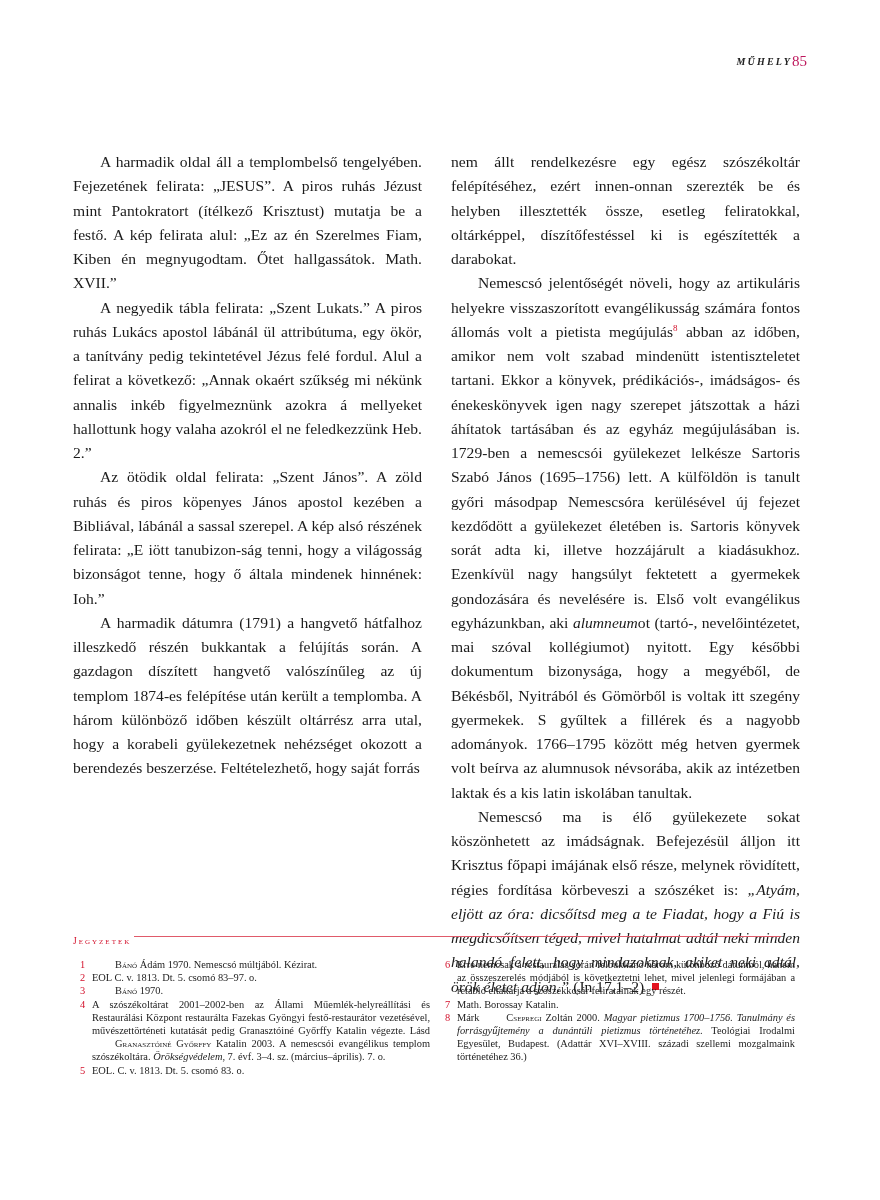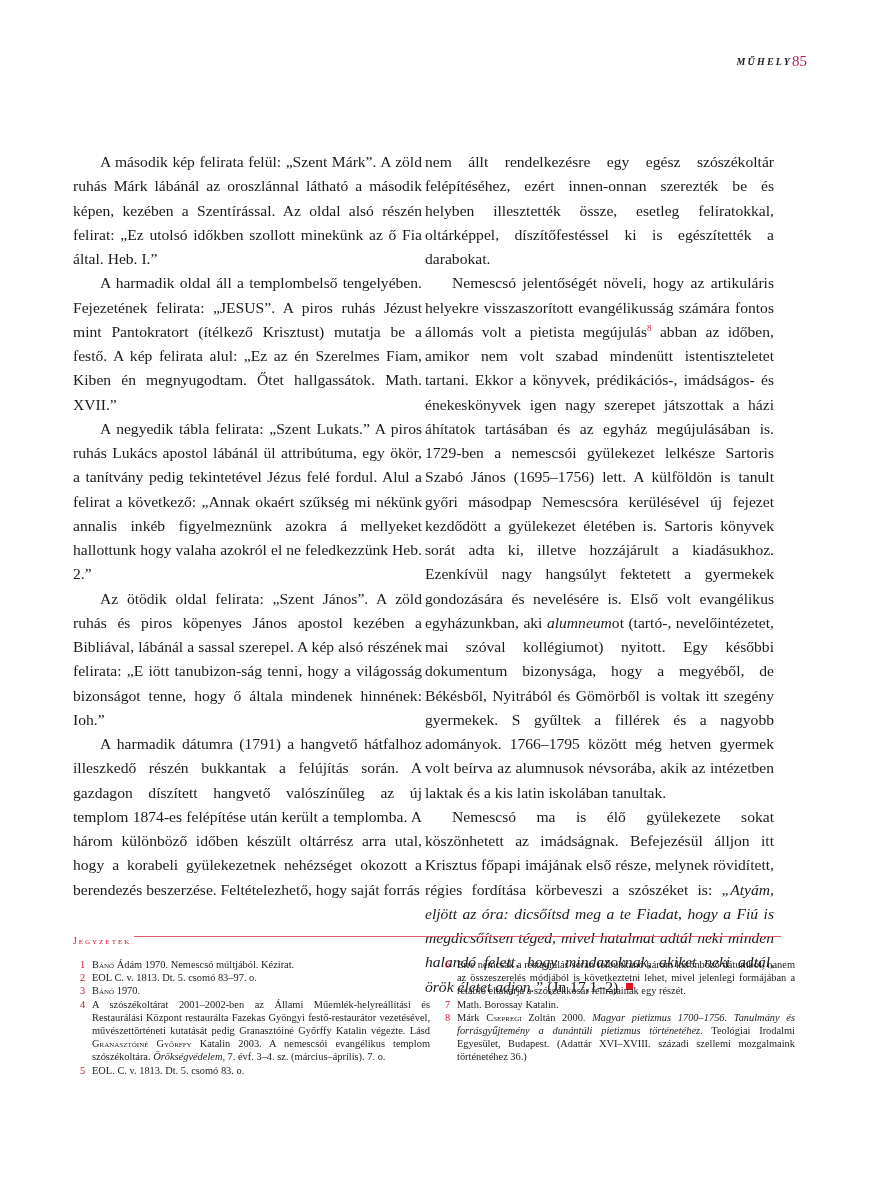--- a/index.html
+++ b/index.html
@@ -6,49 +6,48 @@
   body { width: 880px; height: 1200px; position: relative; overflow: hidden;
          font-family: "DejaVu Serif", "Liberation Serif", serif; color: #1a1a1a; }
   .running-head { position: absolute; top: 53px; right: 73px; display: flex; align-items: center; gap: 0; }
   .section-name { font-style: italic; font-weight: bold; font-size: 10px; letter-spacing: 2.2px;
                   font-family: "Liberation Serif", serif; color: #222; }
   .page-number { font-size: 15px; font-family: "Liberation Serif", serif; color: #be185d; }
 
   .col { position: absolute; top: 150px; width: 349px; font-family: "Liberation Serif", serif;
          font-size: 15.6px; line-height: 24.25px; text-align: justify; hyphens: manual; }
   .col-left { left: 73px; }
-  .col-right { left: 425px; }
+  .col-right { left: 451px; }
   .col p { margin: 0; text-indent: 27px; }
   .col p.no-indent { text-indent: 0; }
   .fn-ref { color: #d3112b; font-size: 9px; vertical-align: super; line-height: 0; }
   .end-mark { display: inline-block; width: 7px; height: 7px; background: #e3121e; margin-left: 8px; vertical-align: 2px; }
 
   .notes-header { position: absolute; top: 936px; left: 73px; width: 708px; display: flex; }
   .notes-title { font-family: "Liberation Serif", serif; font-size: 9.5px; letter-spacing: 2px;
                  color: #d3112b; font-variant: small-caps; text-transform: none; white-space: nowrap; margin-right: 3px; }
   .notes-rule { flex: 1; height: 0; border-top: 1px solid #e05a6a; }
 
   .notes-col { position: absolute; top: 958px; width: 350px; font-family: "Liberation Serif", serif;
                font-size: 10.4px; line-height: 13.2px; color: #222; }
   .notes-left { left: 80px; }
   .notes-right { left: 445px; }
   .note { position: relative; padding-left: 12px; text-align: justify; margin: 0; }
   .note-num { position: absolute; left: 0; top: 0; color: #d3112b; }
-  .sc { font-variant: small-caps; }
+  .sc { font-variant: small-caps; margin-left: 23px; }
 </style>
 </head>
 <body>
 
 <div class="running-head">
   <span class="section-name">MŰHELY</span>
   <span class="page-number">85</span>
 </div>
 
 <div class="col col-left">
-    <p><span>A második kép felirata felül: „Szent Márk”. A zöld ruhás Márk lábánál az oroszlánnal látható a második képen, kezében a Szentírással. Az oldal alsó részén felirat: „Ez utolsó időkben szollott minekünk az ő Fia által. Heb. I.”</span></p>
     <p><span>A harmadik oldal áll a templombelső tengelyében. Fejezetének felirata: „JESUS”. A piros ruhás Jézust mint </span><span style="">Pantokrator</span><span>t (ítélkező Krisztust) mutatja be a festő. A kép felirata alul: „Ez az én Szerelmes Fiam, Kiben én megnyugodtam. Őtet hallgassátok. Math. XVII.”</span></p>
     <p><span>A negyedik tábla felirata: „Szent Lukats.” A piros ruhás Lukács apostol lábánál ül attribútuma, egy ökör, a tanítvány pedig tekintetével Jézus felé fordul. Alul a felirat a következő: „Annak okaért szűkség mi nékünk annalis inkéb figyelmeznünk azokra á mellyeket hallottunk hogy valaha azokról el ne feledkezzünk Heb. 2.”</span></p>
     <p><span>Az ötödik oldal felirata: „Szent János”. A zöld ruhás és piros köpenyes János apostol kezében a Bibliával, lábánál a sassal szerepel. A kép alsó részének felirata: „E iött tanubizon-ság tenni, hogy a világosság bizonságot tenne, hogy ő általa mindenek hinnének: Ioh.”</span></p>
     <p><span>A harmadik dátumra (1791) a hangvető hátfalhoz illeszkedő részén bukkantak a felújítás során. A gazdagon díszített hangvető valószínűleg az új templom 1874-es felépítése után került a templomba. A három különböző időben készült oltárrész arra utal, hogy a korabeli gyülekezetnek nehézséget okozott a berendezés beszerzése. Feltételezhető, hogy saját forrás</span></p>
   </div>
 <div class="col col-right">
     <p class="no-indent"><span>nem állt rendelkezésre egy egész szószékoltár felépítéséhez, ezért innen-onnan szerezték be és helyben illesztették össze, esetleg feliratokkal, oltárképpel, díszítőfestéssel ki is egészítették a darabokat.</span></p>
     <p><span>Nemescsó jelentőségét növeli, hogy az artikuláris helyekre visszaszorított evangélikusság számára fontos állomás volt a pietista megújulás</span><span class="fn-ref">8</span><span> abban az időben, amikor nem volt szabad mindenütt istentiszteletet tartani. Ekkor a könyvek, prédikációs-, imádságos- és énekeskönyvek igen nagy szerepet játszottak a házi áhítatok tartásában és az egyház megújulásában is. 1729-ben a nemescsói gyülekezet lelkésze Sartoris Szabó János (1695–1756) lett. A külföldön is tanult győri másodpap Nemescsóra kerülésével új fejezet kezdődött a gyülekezet életében is. Sartoris könyvek sorát adta ki, illetve hozzájárult a kiadásukhoz. Ezenkívül nagy hangsúlyt fektetett a gyermekek gondozására és nevelésére is. Első volt evangélikus egyházunkban, aki </span><span style="font-style: italic;">alumneum</span><span>ot (tartó-, nevelőintézetet, mai szóval kollégiumot) nyitott. Egy későbbi dokumentum bizonysága, hogy a megyéből, de Békésből, Nyitrából és Gömörből is voltak itt szegény gyermekek. S gyűltek a fillérek és a nagyobb adományok. 1766–1795 között még hetven gyermek volt beírva az alumnusok névsorába, akik az intézetben laktak és a kis latin iskolában tanultak.</span></p>
     <p><span>Nemescsó ma is élő gyülekezete sokat köszönhetett az imádságnak. Befejezésül álljon itt Krisztus főpapi imájának első része, melynek rövidített, régies fordítása körbeveszi a szószéket is: </span><span style="font-style: italic;">„Atyám, eljött az óra: dicsőítsd meg a te Fiadat, hogy a Fiú is megdicsőítsen téged, mivel hatalmat adtál neki minden halandó felett, hogy mindazoknak, akiket neki adtál, örök életet adjon.”</span><span> (Jn 17,1–2)</span><span class="end-mark"></span></p>
   </div>

